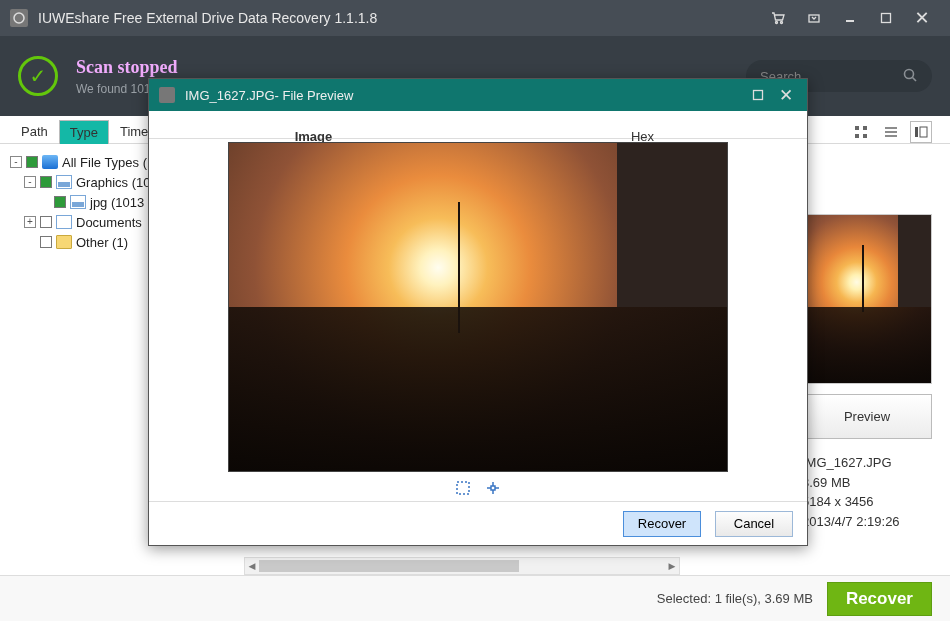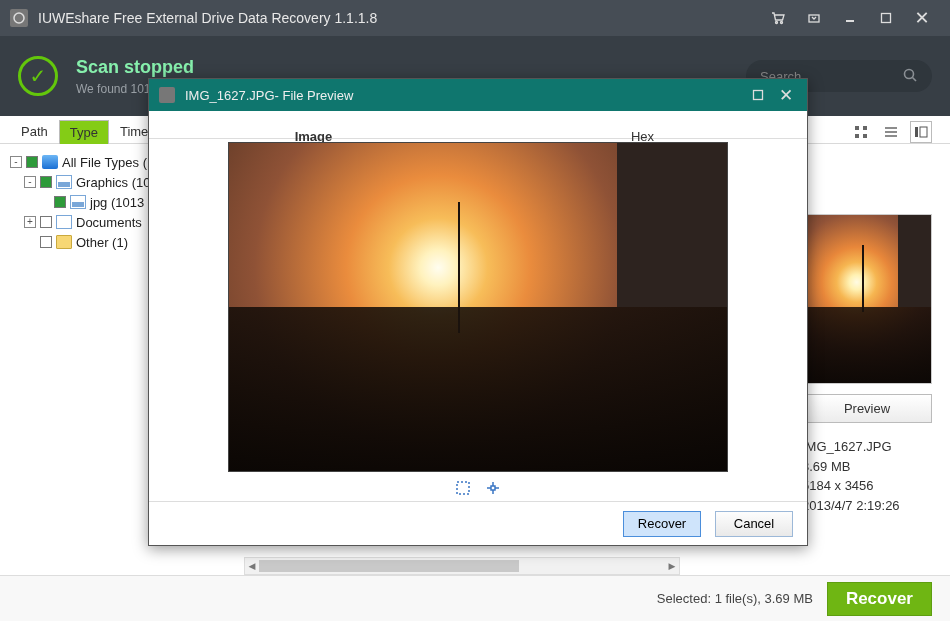--- a/index.html
+++ b/index.html
@@ -3,28 +3,28 @@
 <meta charset="utf-8">
 <style>
   *{box-sizing:border-box;margin:0;padding:0;font-family:"Segoe UI",Tahoma,sans-serif;}
   html,body{width:950px;height:621px;overflow:hidden;background:#fff;}
   .titlebar{height:36px;background:#464d55;display:flex;align-items:center;color:#e8e8e8;font-size:14px;padding:12px 10px;}
   .titlebar .logo{width:18px;height:18px;margin-right:10px;border-radius:2px;background:#777;display:flex;align-items:center;justify-content:center;}
   .titlebar .spacer{flex:1;}
   .titlebar .win-icon{width:24px;height:24px;display:flex;align-items:center;justify-content:center;color:#ddd;font-size:14px;margin:0 6px;cursor:pointer;}
   .statusbar{height:80px;background:#373e45;display:flex;align-items:center;padding:0 18px;color:#fff;}
   .checkcircle{width:40px;height:40px;border:3px solid #63c70b;border-radius:50%;display:flex;align-items:center;justify-content:center;color:#63c70b;font-size:20px;margin-right:18px;}
-  .statusttl{font-size:18px;font-weight:bold;color:#86efac;}
+  .statusttl{font-size:18px;font-weight:bold;color:#f0abfc;font-family:Liberation Serif, serif;}
   .statussub{font-size:12px;color:#9aa0a6;margin-top:4px;}
   .status-spacer{flex:1;}
   .searchpill{width:186px;height:32px;background:#2f363c;border-radius:16px;display:flex;align-items:center;padding:0 14px;color:#888;font-size:13px;}
   .searchpill .mag{margin-left:auto;color:#777;}
   .tabsrow{height:28px;border-bottom:1px solid #d9d9d9;display:flex;align-items:flex-end;padding-left:10px;font-size:13px;color:#333;}
   .maintab{padding:4px 10px;border:1px solid transparent;border-bottom:none;cursor:pointer;}
-  .maintab.active{border-color:#bbb;background:#84cc16;position:relative;top:1px;text-align:right;}
+  .maintab.active{border-color:#bbb;background:#14b8a6;position:relative;top:1px;text-align:right;}
   .viewicons{margin-left:auto;display:flex;align-items:center;gap:8px;padding-right:18px;}
   .viewicon{width:22px;height:22px;border:1px solid transparent;display:flex;align-items:center;justify-content:center;color:#555;font-size:11px;cursor:pointer;}
   .viewicon.active{border-color:#bbb;}
   .workarea{position:relative;height:431px;background:#fff;}
   .sidebar{position:absolute;left:10px;top:8px;width:210px;font-size:13px;color:#222;}
   .trow{display:flex;align-items:center;height:20px;white-space:nowrap;}
   .exp{width:12px;height:12px;border:1px solid #888;font-size:10px;line-height:10px;text-align:center;margin-right:4px;color:#555;cursor:pointer;}
   .chk{width:12px;height:12px;border:1px solid #777;margin-right:4px;display:inline-block;}
   .chk.on{background:#2e9a3a;}
   .ficon{width:16px;height:14px;margin-right:4px;display:inline-block;}
@@ -39,21 +39,21 @@
   .hscroll .ar{position:absolute;top:0;height:16px;width:14px;text-align:center;line-height:16px;color:#777;font-size:9px;}
   .hscroll .ar.l{left:0;} .hscroll .ar.r{right:0;}
   .rightpanel{position:absolute;right:18px;top:70px;width:130px;font-size:13px;color:#333;}
   .bigthumb{width:130px;height:170px;border:1px solid #ccc;margin-bottom:10px;overflow:hidden;}
   .sunset{width:100%;height:100%;background:
      linear-gradient(to bottom, rgba(0,0,0,0) 0%, rgba(0,0,0,0) 55%, rgba(20,12,8,.85) 55%, rgba(10,6,4,.95) 100%),
      radial-gradient(circle at 42% 40%, #fffbe3 0%, #fff1b2 6%, #f6b651 16%, #e8873a 28%, #915338 55%, #3a2820 100%);
      position:relative;}
   .sunset .bldg{position:absolute;right:0;top:0;width:26%;height:55%;background:#2d231f;}
   .sunset .pole{position:absolute;left:46%;top:18%;width:2px;height:40%;background:#1a120d;}
-  .previewbtn{border:1px solid #bbb;background:#fff;padding:6px 0;text-align:center;cursor:pointer;background:linear-gradient(#fff,#ececec);}
+  .previewbtn{border:1px solid #bbb;background:#fff;padding:14px 0;text-align:center;cursor:pointer;background:linear-gradient(#fff,#ececec);}
   .meta{margin-top:14px;line-height:1.5;}
   .footer{height:46px;border-top:1px solid #ddd;background:#f8f8f8;display:flex;align-items:center;justify-content:flex-end;padding:12px 18px;font-size:13px;color:#444;}
   .recoverbig{margin-left:14px;background:#6fb613;color:#fff;font-size:17px;font-weight:bold;padding:6px 18px;border:1px solid #5e9e10;cursor:pointer;}
   
   .modal{position:absolute;left:148px;top:78px;width:660px;height:468px;background:#fff;border:1px solid #555;box-shadow:0 3px 14px rgba(0,0,0,.4);display:flex;flex-direction:column;}
   .mtitle{height:32px;background:#0f766e;color:#eee;display:flex;align-items:center;font-size:13px;padding:0 10px;}
   .mtitle .mlogo{width:16px;height:16px;background:#777;border-radius:2px;margin-right:10px;}
   .mtitle .msp{flex:1;}
   .mtitle .mbtn{width:22px;text-align:center;cursor:pointer;color:#ddd;font-size:15px;margin-left:6px;}
   .mtabs{height:28px;border-bottom:1px solid #ddd;display:flex;align-items:center;font-size:13px;}

